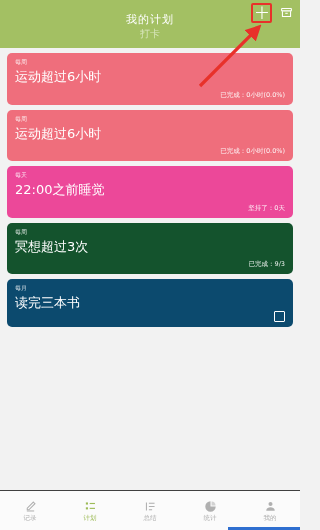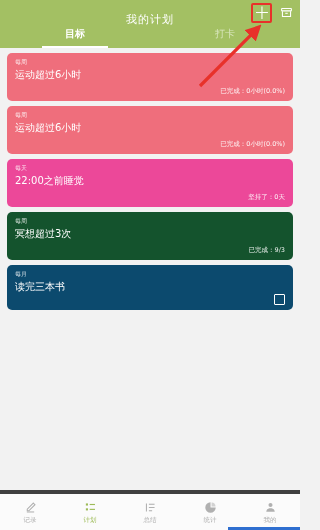--- a/index.html
+++ b/index.html
@@ -84,21 +84,21 @@
     flex-direction:column;
   }
   .card .freq{
     font-size:6px;
     color:rgba(255,255,255,0.82);
     line-height:1.1;
     margin-bottom:3px;
     min-height:7px;
   }
   .card .goal{
-    font-size:10px;
+    font-size:13px;
     color:#ffffff;
     line-height:1.2;
   }
   .card .progress{
     font-size:6.5px;
     color:rgba(255,255,255,0.92);
     text-align:right;
     margin-top:auto;
     padding-top:6px;
   }
@@ -122,21 +122,21 @@
     width:21px; height:20px;
     border:2px solid #e8312a;
     border-radius:2px;
   }
 
   
   .bottomnav{
     flex:0 0 auto;
     height:40px;
     background:#fbfbfb;
-    border-top:4px solid #404040;
+    border-top:1px solid #404040;
     display:flex;
   }
   .nav-item{
     flex:1;
     display:flex;
     flex-direction:column;
     align-items:center;
     justify-content:center;
     gap:2px;
     color:#b0b0b0;
@@ -165,23 +165,20 @@
       <div class="archive-btn">
         <svg viewBox="0 0 16 16" width="13" height="13" fill="none" stroke="#ffffff" stroke-width="1.3">
           <rect x="2" y="3" width="12" height="3" rx="0.5"></rect>
           <path d="M3 6.5v6.5h10V6.5"></path>
           <path d="M6.5 9h3"></path>
         </svg>
       </div>
     </div>
 
     <div class="tabs">
-      <div class="tab active">
-        <span>目标</span>
-      </div>
       <div class="tab">
         <span>打卡</span>
       </div>
     </div>
   </div>
 
   <div class="list">
 
     <div class="card" style="background:#ef6e7c">
       <div class="freq">每周</div>

